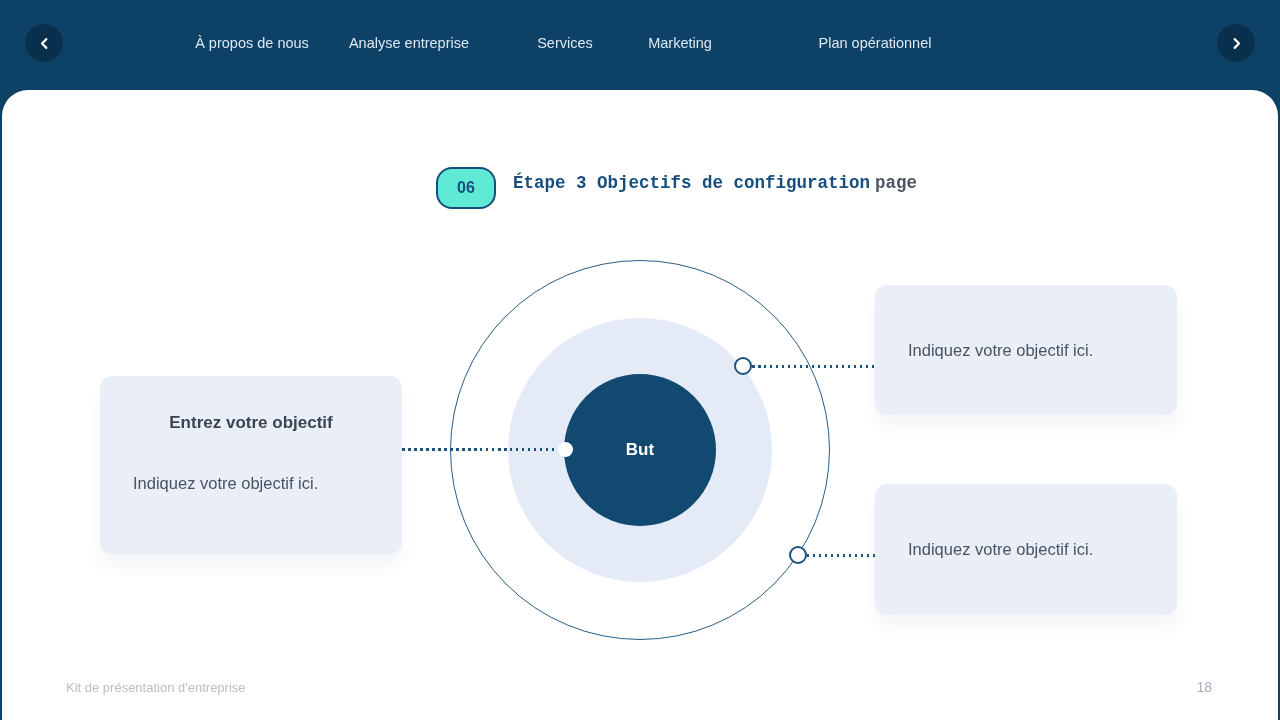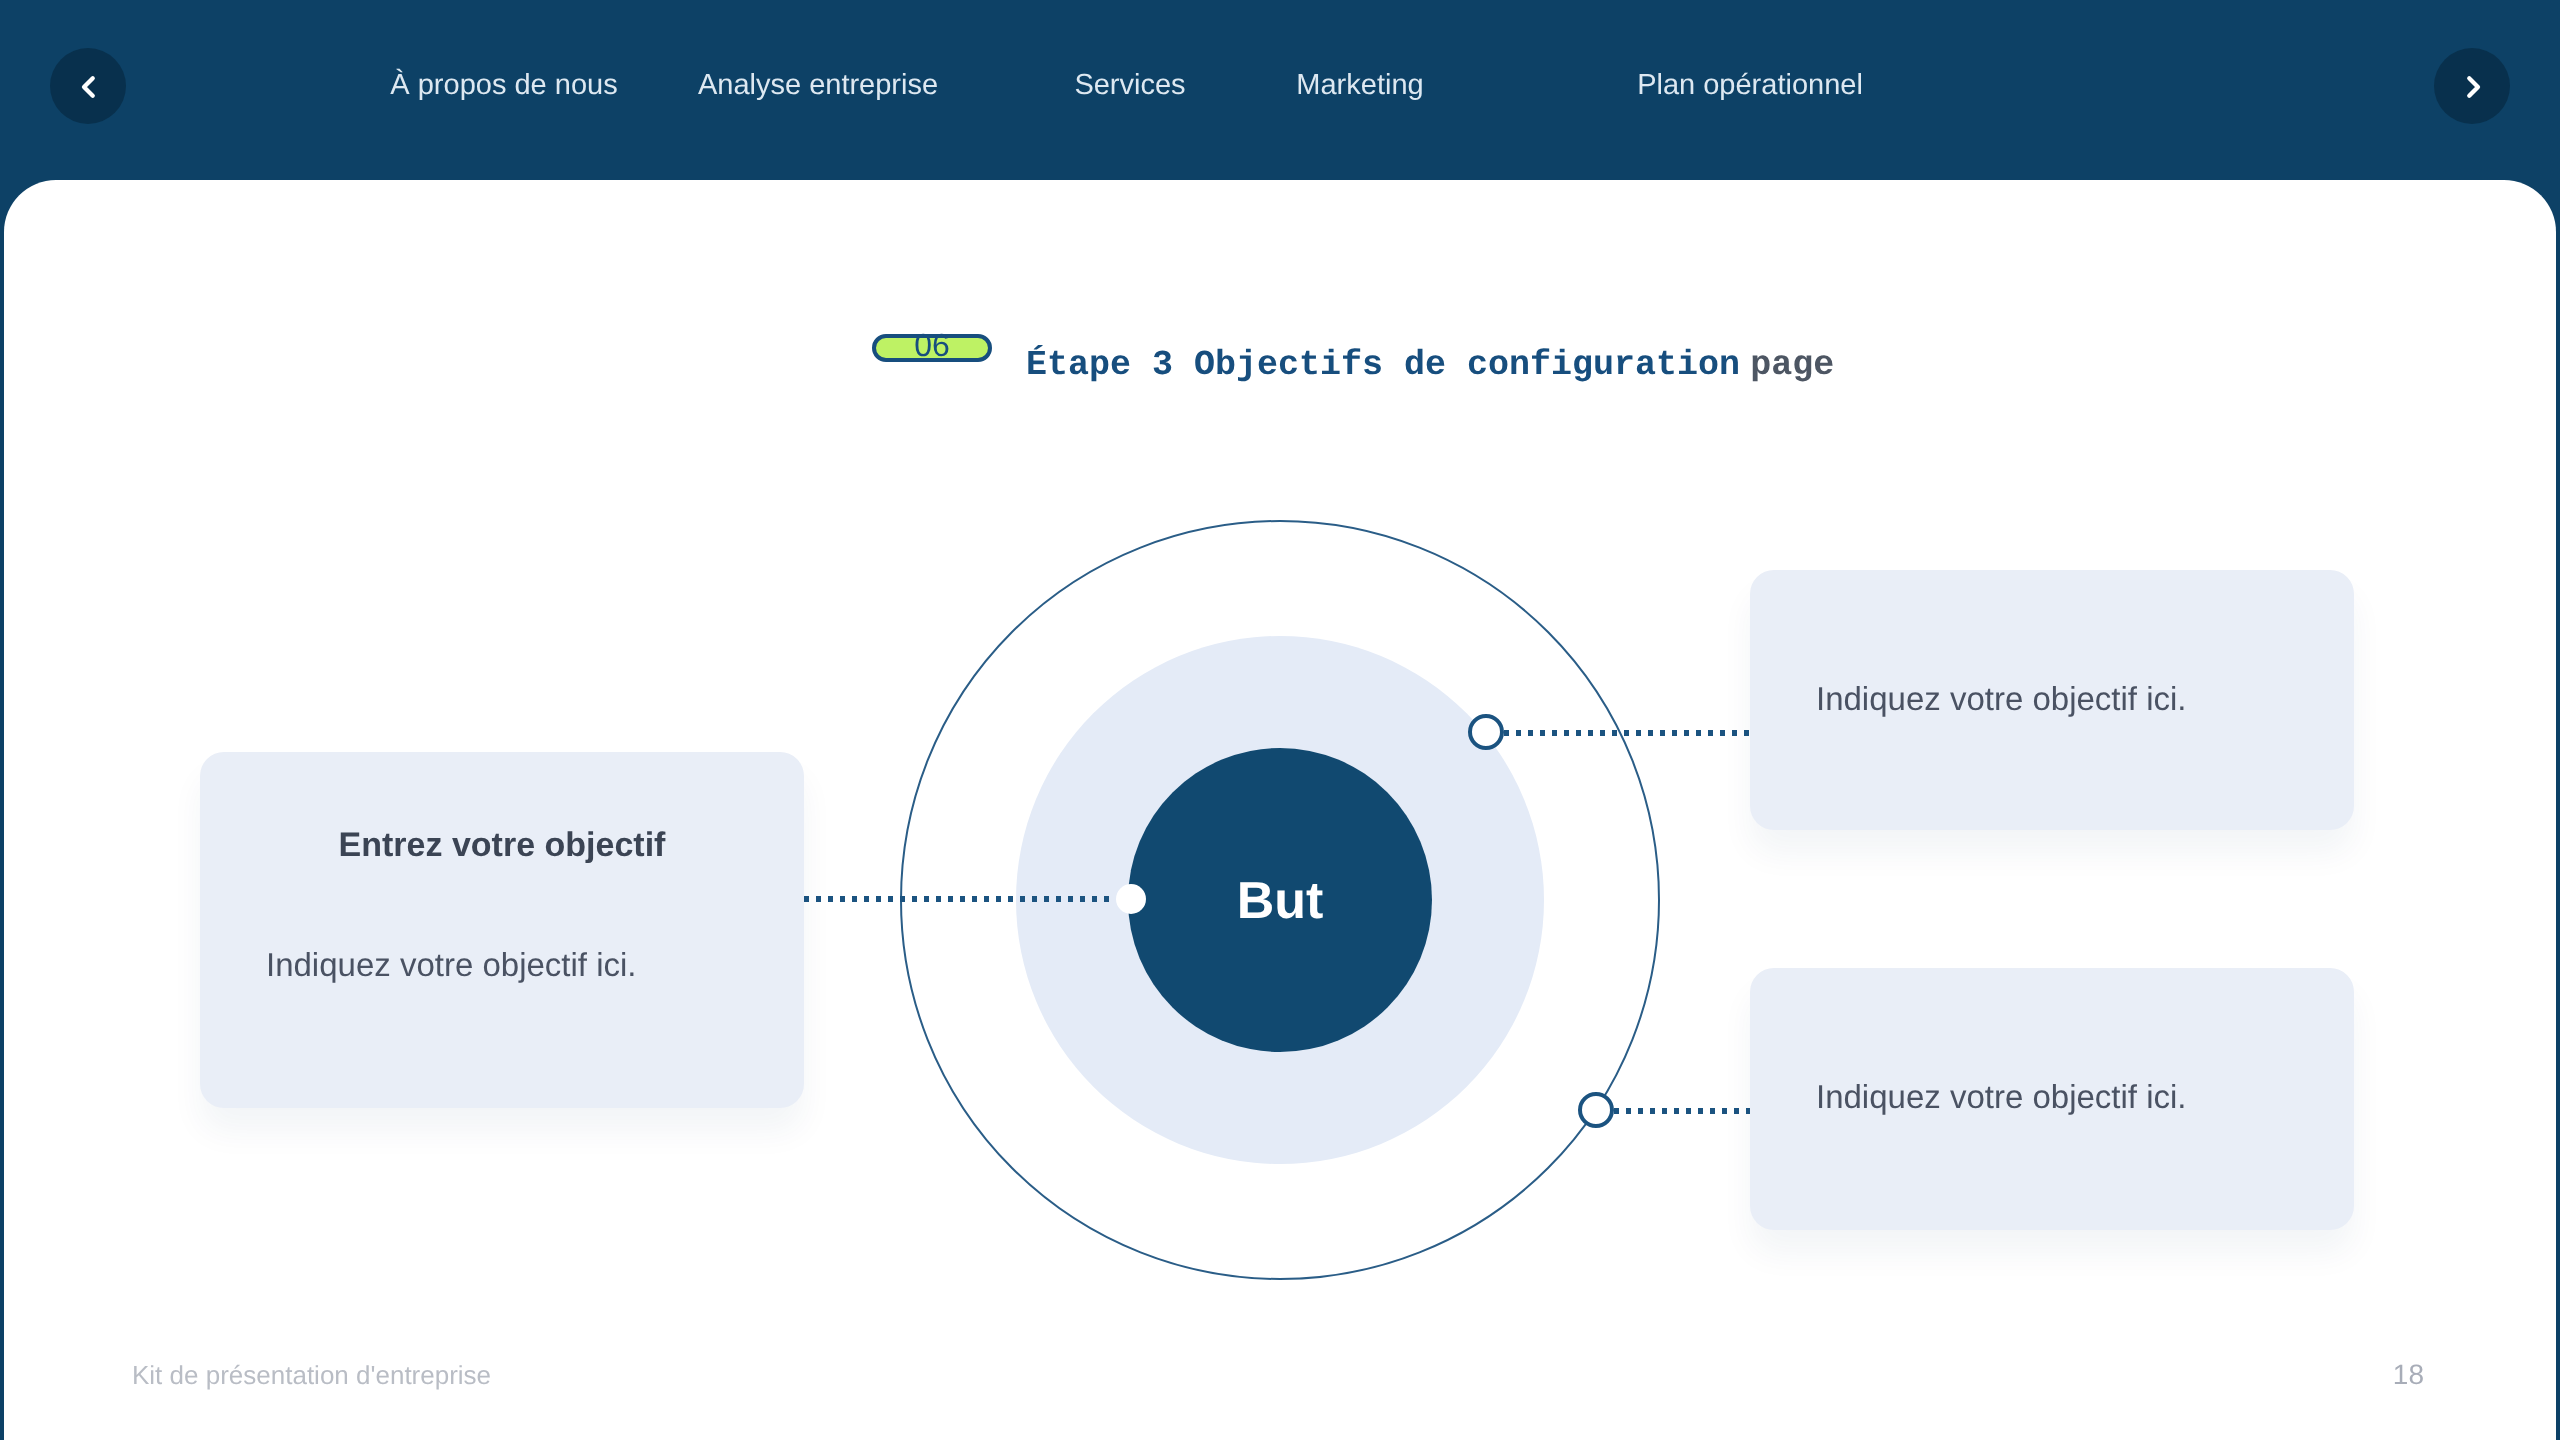--- a/index.html
+++ b/index.html
@@ -34,45 +34,45 @@
     color:#fff;font-weight:bold;background:var(--nav-pill);
     padding:8px 17px;border-radius:20px;
   }
   
   .slide{
     position:absolute;left:2px;right:2px;top:90px;bottom:0;background:#ffffff;
     border-radius:26px 26px 0 0;
   }
   
   .badge{
-    position:absolute;left:434px;top:77px;width:60px;height:14px;
+    position:absolute;left:434px;top:77px;width:60px;height:42px;
     border:2px solid var(--accent);border-radius:16px;display:flex;
     align-items:center;justify-content:center;color:var(--accent);
-    font-weight:normal;font-size:16px;background:#bef264;
+    font-weight:bold;font-size:16px;background:#5eead4;
   }
   .page-title{
     position:absolute;left:511px;top:93px;transform:translateY(-50%);
     font-size:17.5px;font-weight:bold;white-space:nowrap;font-family:Liberation Mono, monospace;
   }
   .page-title .t-main{color:var(--accent);}
   .page-title .t-suffix{color:#4d5663;margin-left:5px;}
   
   .circle-outer{
     position:absolute;left:448px;top:170px;width:380px;height:380px;
     border:1.5px solid #2a5d87;border-radius:50%;background:transparent;
   }
   .circle-mid{
     position:absolute;left:506px;top:228px;width:264px;height:264px;
     background:var(--middle-circle);border-radius:50%;
   }
   .circle-inner{
     position:absolute;left:562px;top:284px;width:152px;height:152px;
     background:var(--inner-circle);border-radius:50%;display:flex;
     align-items:center;justify-content:center;color:#ffffff;
-    font-size:26px;font-weight:bold;cursor:pointer;
+    font-size:17px;font-weight:bold;cursor:pointer;
   }
   
   .node-solid{
     position:absolute;left:556px;top:352px;width:15px;height:15px;
     background:#fff;border-radius:50%;
   }
   .node-ring{
     position:absolute;width:18px;height:18px;background:#fff;
     border:2.5px solid #1b5380;border-radius:50%;
   }

